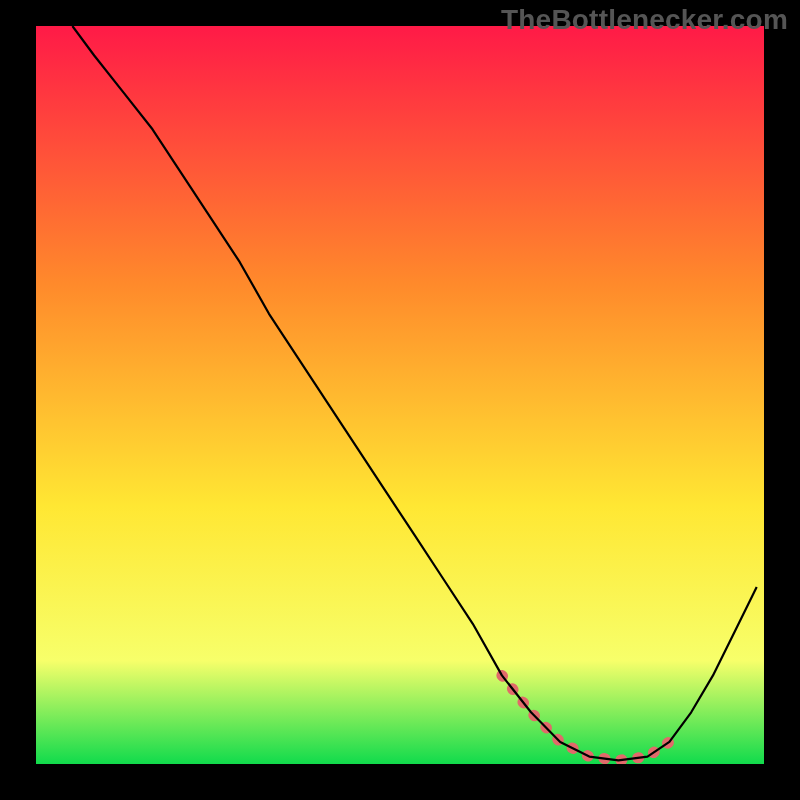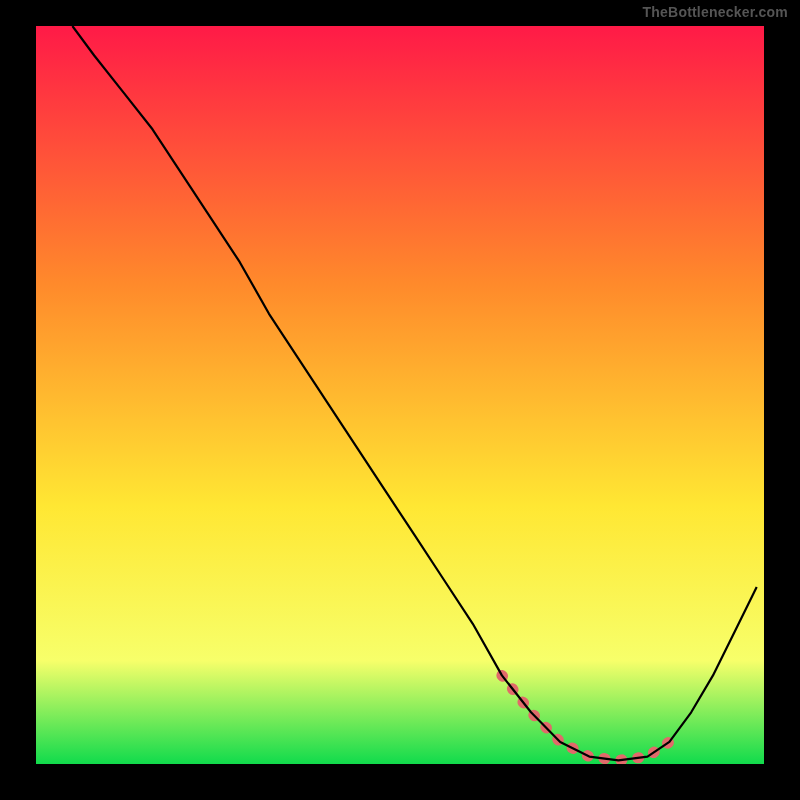--- a/index.html
+++ b/index.html
@@ -9,21 +9,21 @@
     height: 800px;
     background: #000000;
     overflow: hidden;
     font-family: Arial, Helvetica, sans-serif;
   }
   .attribution {
     position: absolute;
     top: 4px;
     right: 12px;
     color: #555555;
-    font-size: 14px;
+    font-size: 28px;
     font-weight: bold;
     letter-spacing: 0.2px;
     z-index: 5;
   }
   .plot-frame {
     position: absolute;
     left: 36px;
     top: 26px;
     width: 728px;
     height: 738px;

